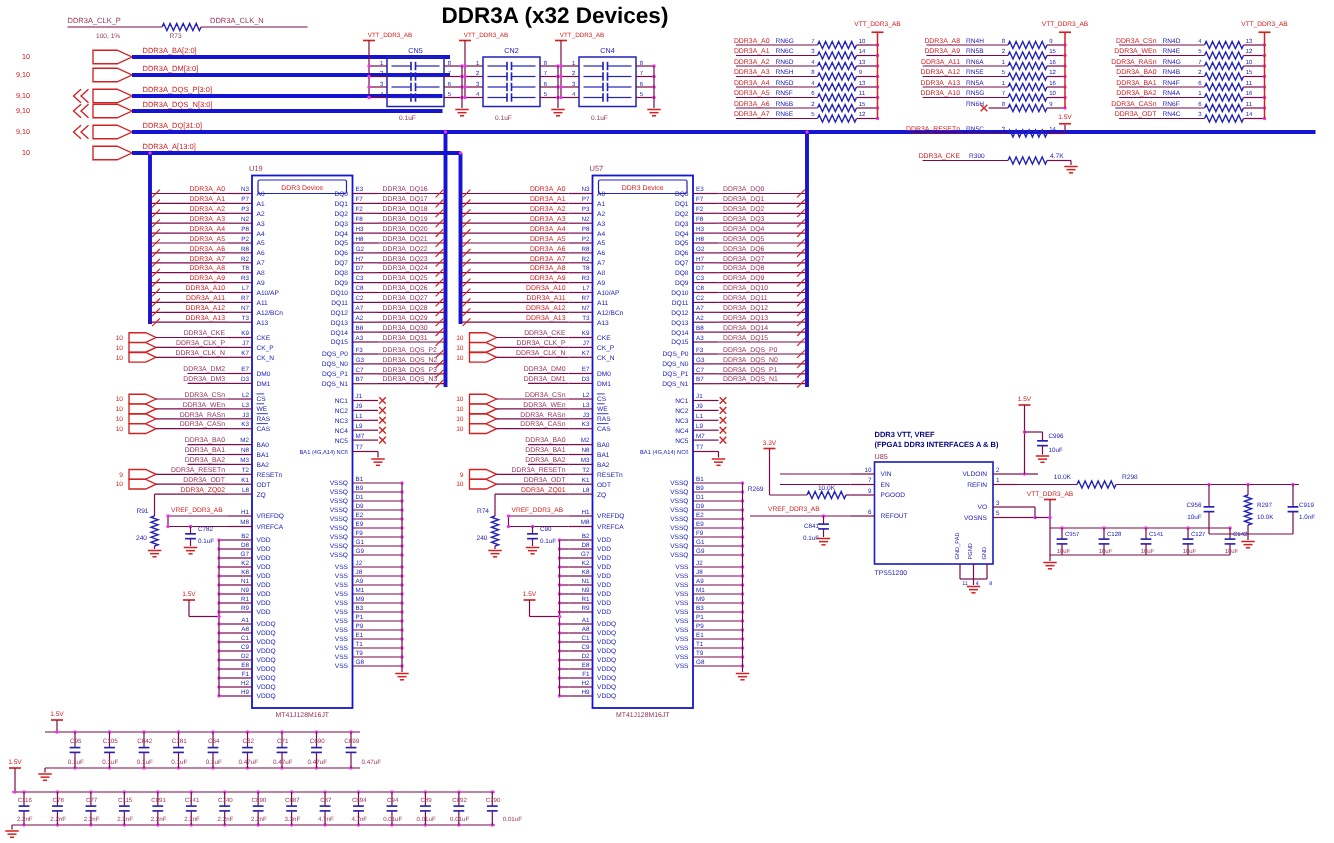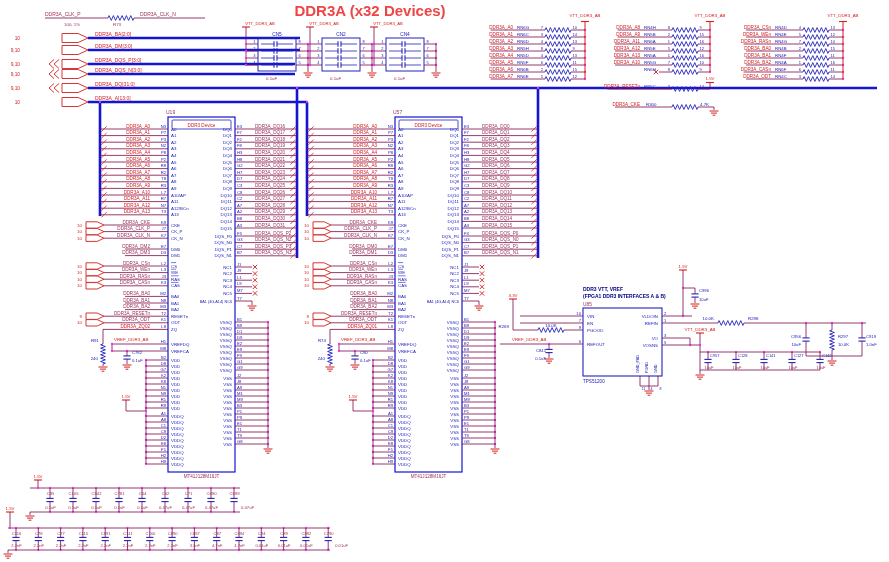--- a/index.html
+++ b/index.html
@@ -1,17 +1,17 @@
 <!DOCTYPE html>
 <html><head>
 <meta charset="utf-8">
 <style>
   html,body{margin:0;padding:0;background:#ffffff;width:889px;height:562px;overflow:hidden}
   #stage{position:relative;width:889px;height:562px;background:#fff;font-family:"Liberation Sans",sans-serif}
-  #page-title{position:absolute;left:0;top:2px;width:740px;text-align:center;font-size:15px;font-weight:bold;color:#ef4444;font-family:"Liberation Sans",sans-serif}
+  #page-title{position:absolute;left:0;top:2px;width:740px;text-align:center;font-size:15px;font-weight:bold;color:#000000;font-family:"Liberation Sans",sans-serif}
   svg text{font-family:"Liberation Sans",sans-serif}
 </style>
 </head>
 <body>
 
 <div id="stage">
   <div id="page-title">DDR3A (x32 Devices)</div>
   <svg id="sch" width="889" height="562" viewBox="0 0 889 562" style="position:absolute;left:0;top:0">
       <line x1="45" y1="18" x2="108" y2="18" stroke="#7a0a48" stroke-width="0.8"></line>
       <polyline points="108,18 109.1,15.6 111.3,20.4 113.4,15.6 115.6,20.4 117.8,15.6 119.9,20.4 122.1,15.6 124.3,20.4 126.4,15.6 128.6,20.4 130.8,15.6 132.9,20.4 134,18" fill="none" stroke="#2222bb" stroke-width="0.9"></polyline>

